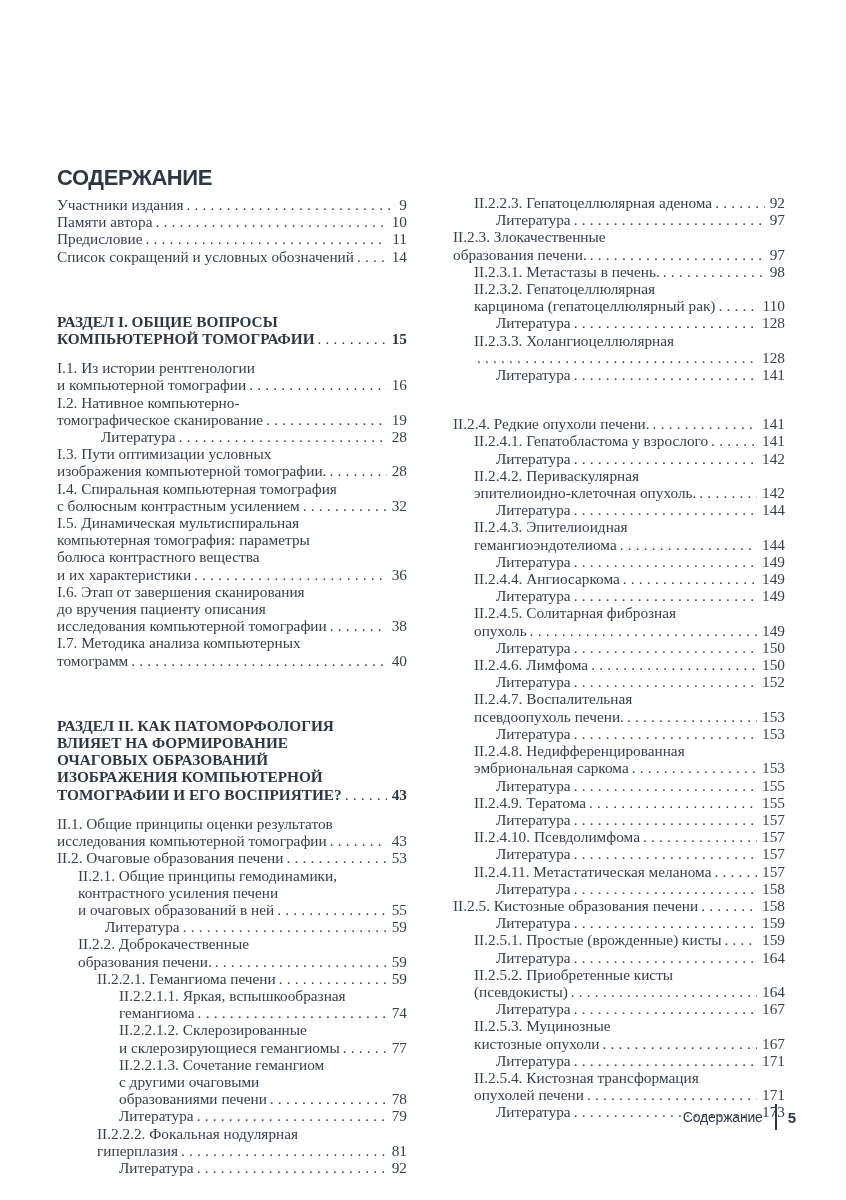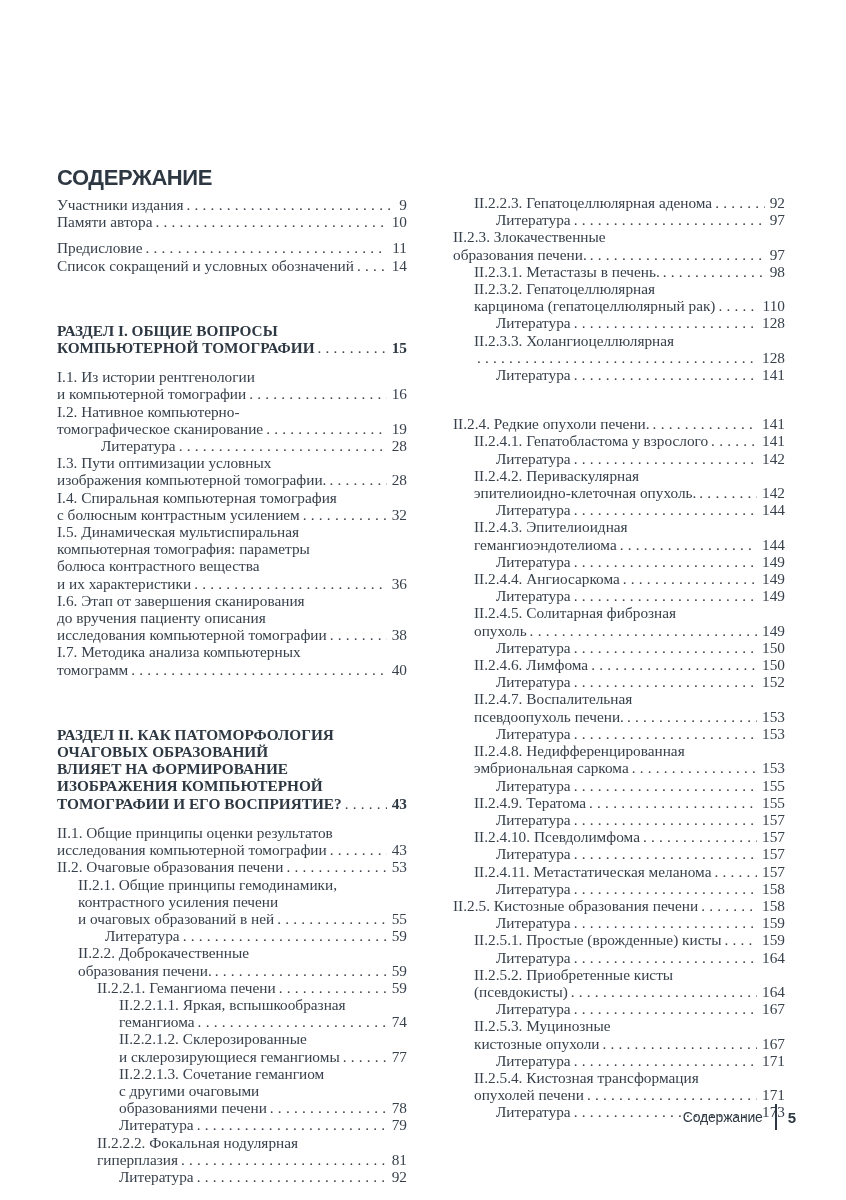--- a/index.html
+++ b/index.html
@@ -85,21 +85,21 @@
           <span class="pg">9</span>
         </div>
       </div>
       <div class="entry" style="padding-left: 0px;">
         <div class="line last">
           <span class="lt">Памяти автора</span>
           <span class="dots" aria-hidden="true">..........................................................................................</span>
           <span class="pg">10</span>
         </div>
       </div>
-      <div class="entry" style="padding-left: 0px; margin-top: 9px;">
+      <div class="entry" style="padding-left: 0px;">
         <div class="line last">
           <span class="lt">Предисловие</span>
           <span class="dots" aria-hidden="true">..........................................................................................</span>
           <span class="pg">11</span>
         </div>
       </div>
       <div class="entry" style="padding-left: 0px;">
         <div class="line last">
           <span class="lt">Список сокращений и условных обозначений</span>
           <span class="dots" aria-hidden="true">..........................................................................................</span>
@@ -175,22 +175,22 @@
       <div class="entry" style="padding-left: 0px;">
         <div class="line">I.7. Методика анализа компьютерных</div>
         <div class="line last">
           <span class="lt">томограмм</span>
           <span class="dots" aria-hidden="true">..........................................................................................</span>
           <span class="pg">40</span>
         </div>
       </div>
       <div class="entry bold gap" style="padding-left: 0px;">
         <div class="line">РАЗДЕЛ II. КАК ПАТОМОРФОЛОГИЯ</div>
+        <div class="line">ВЛИЯЕТ НА ФОРМИРОВАНИЕ</div>
         <div class="line">ОЧАГОВЫХ ОБРАЗОВАНИЙ</div>
-        <div class="line">ВЛИЯЕТ НА ФОРМИРОВАНИЕ</div>
         <div class="line">ИЗОБРАЖЕНИЯ КОМПЬЮТЕРНОЙ</div>
         <div class="line last">
           <span class="lt">ТОМОГРАФИИ И ЕГО ВОСПРИЯТИЕ?</span>
           <span class="dots" aria-hidden="true">..........................................................................................</span>
           <span class="pg">43</span>
         </div>
       </div>
       <div class="entry gap" style="padding-left: 0px;">
         <div class="line">II.1. Общие принципы оценки результатов</div>
         <div class="line last">

